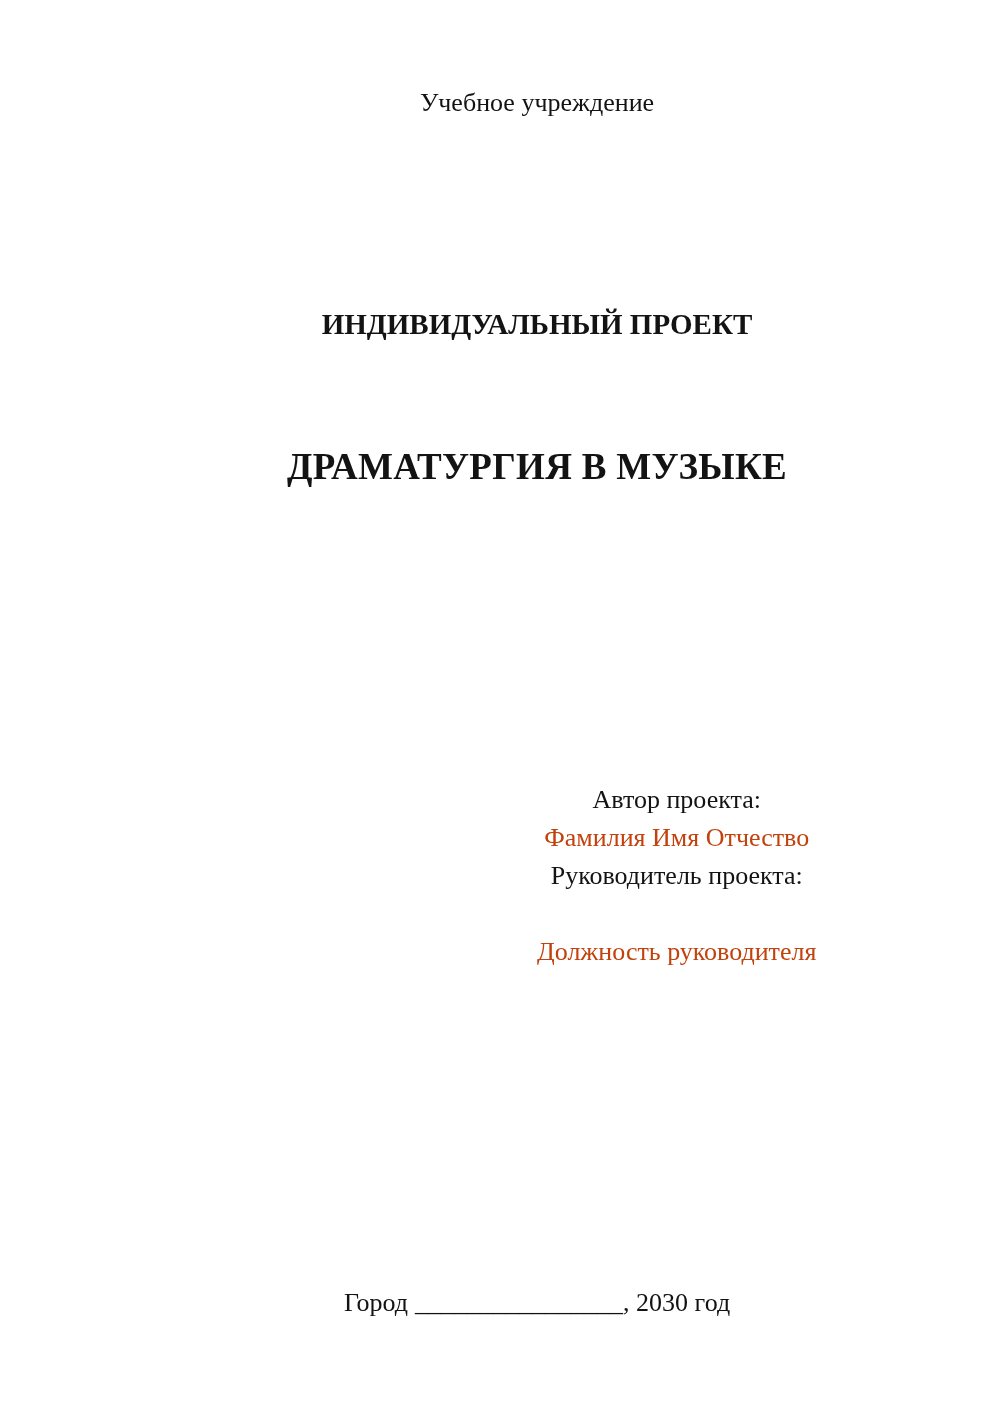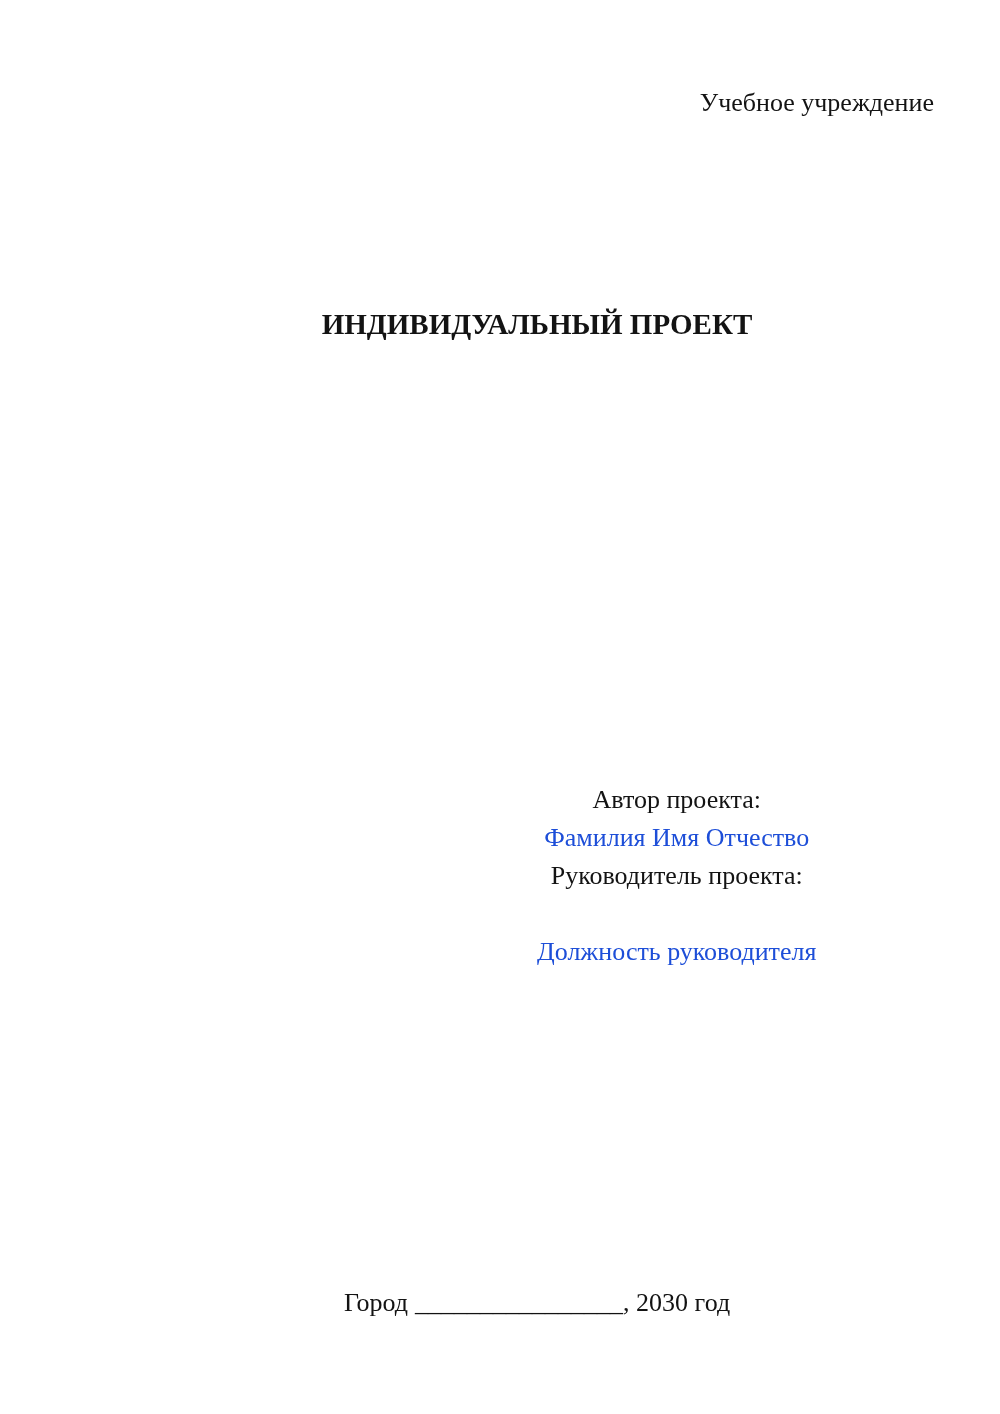--- a/index.html
+++ b/index.html
@@ -20,21 +20,20 @@
   .center-band {
     position: absolute;
     left: 140px;
     right: 66px;
     text-align: center;
   }
   .institution-line {
     top: 84px;
     font-size: 26px;
     line-height: 38px;
-    text-align: right;
   }
   .project-type-line {
     top: 256px;
     font-size: 29px;
     line-height: 40px;
     font-weight: bold;
     margin-top: 48px;
   }
   .title-line {
     top: 442px;
@@ -46,39 +45,40 @@
   .credits-block {
     position: absolute;
     left: 537px;
     top: 781px;
     font-size: 26px;
     line-height: 38px;
     text-align: center;
   }
   .credits-para { margin: 0; }
   .credits-para + .credits-para { }
-  .muted { color: #1d4ed8; }
+  .muted { color: #c2410c; }
   .footer-line {
     top: 1284px;
     font-size: 26px;
     line-height: 38px;
     white-space: nowrap;
   }
   .footer-line .city { margin-right: 7px; }
   .footer-line .blank { letter-spacing: 0; }
 </style>
 </head>
 <body>
 
 <div class="page">
 
   <div class="center-band institution-line">Учебное учреждение</div>
 
   <div class="center-band project-type-line">ИНДИВИДУАЛЬНЫЙ ПРОЕКТ</div>
 
+  <div class="center-band title-line">ДРАМАТУРГИЯ В МУЗЫКЕ</div>
 
   <div class="credits-block">
     <p class="credits-para">
       <span>Автор проекта:</span><br>
       <span class="muted">Фамилия Имя Отчество</span>
     </p>
     <p class="credits-para">
       <span>Руководитель проекта:</span><br>
       <br>
       <span class="muted">Должность руководителя</span>

